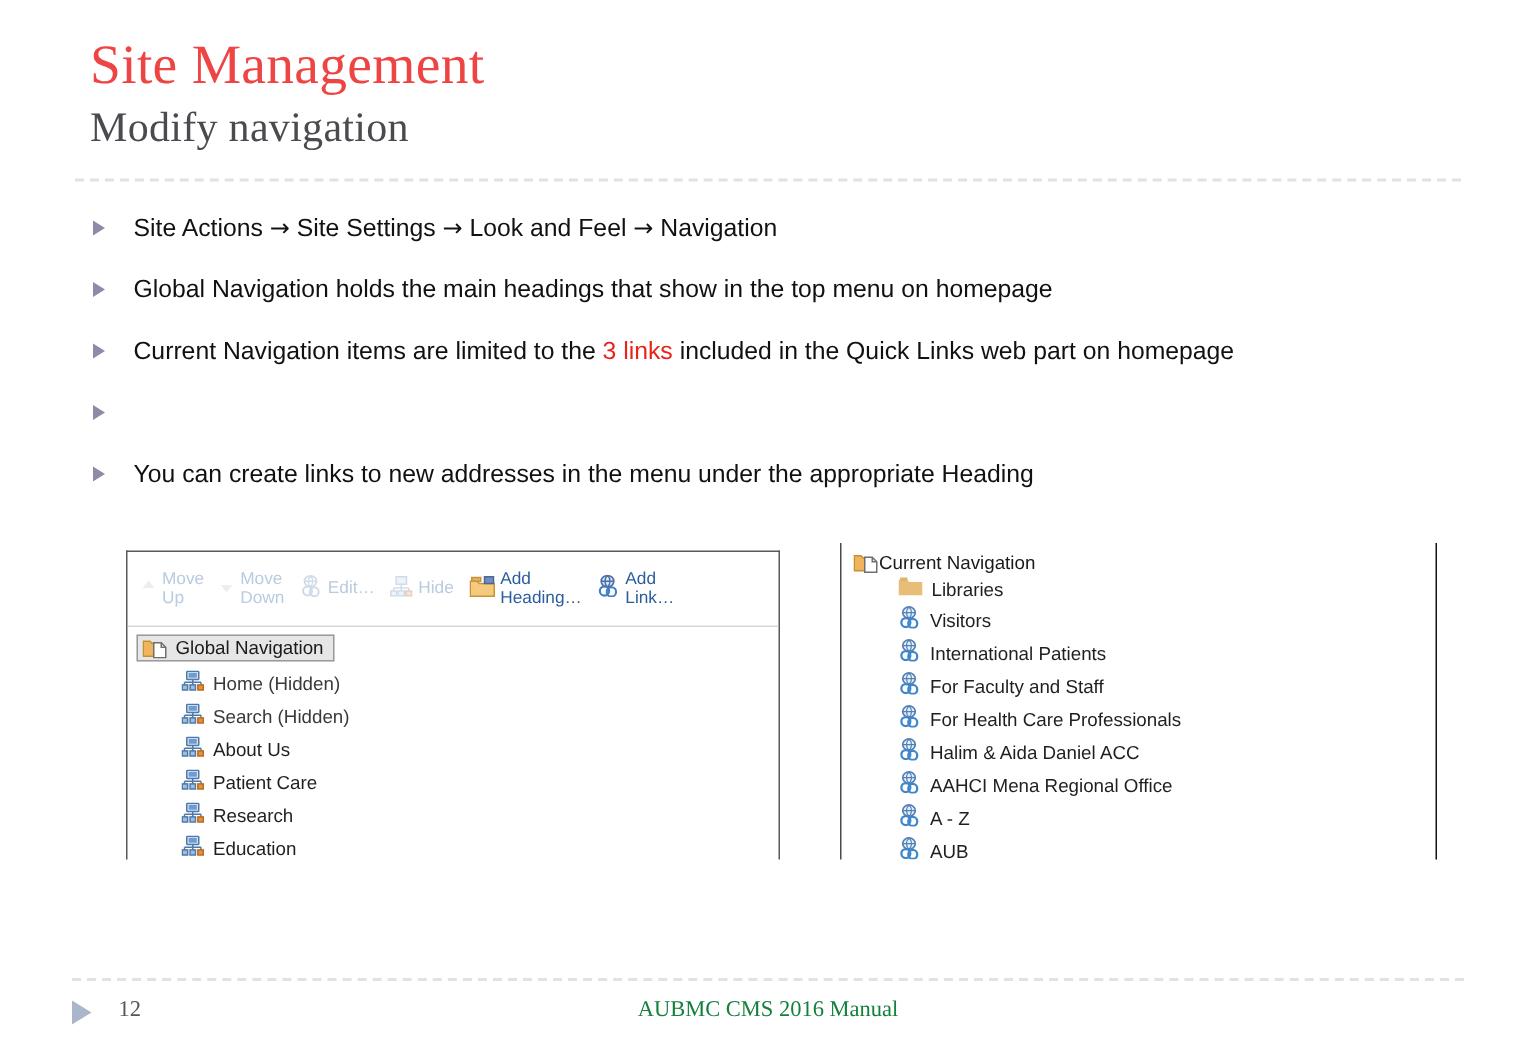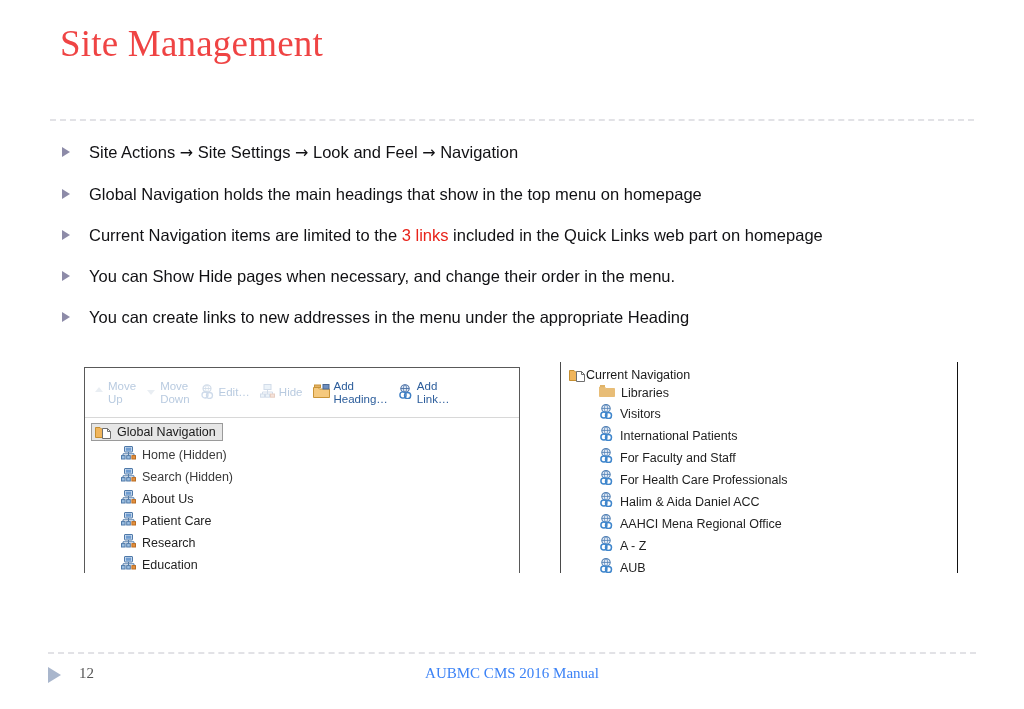--- a/index.html
+++ b/index.html
@@ -193,36 +193,37 @@
     position: absolute;
     left: 31px; top: 0;
     font-size: 15px; line-height: 26px;
     color: #565656;
   }
   .footer-center {
     position: absolute;
     left: 0; right: 0; top: 0;
     text-align: center;
     font-size: 15px; line-height: 26px;
-    color: #3b82f6;
+    color: #15803d;
   }
 </style>
 </head>
 <body>
 
 <div class="slide-header">
   <div class="title-main">Site Management</div>
+  <div class="title-sub">Modify navigation</div>
 </div>
 <div class="header-rule"></div>
 
 <div class="bullets" id="bullet-list">
     <div class="bullet-row"><span class="bullet-marker"></span><span>Site Actions </span><span class="arrow-glyph">→</span><span> Site Settings </span><span class="arrow-glyph">→</span><span> Look and Feel </span><span class="arrow-glyph">→</span><span> Navigation</span></div>
     <div class="bullet-row"><span class="bullet-marker"></span><span>Global Navigation holds the main headings that show in the top menu on homepage</span></div>
     <div class="bullet-row"><span class="bullet-marker"></span><span>Current Navigation items are limited to the </span><span class="accent-red">3 links</span><span> included in the Quick Links web part on homepage</span></div>
-    <div class="bullet-row"><span class="bullet-marker"></span><span>You can Show Hide pages when necessary,  and change their order in the menu.</span></div>
+    <div class="bullet-row"><span class="bullet-marker"></span></div>
     <div class="bullet-row"><span class="bullet-marker"></span><span>You can create links to new addresses in the menu under the appropriate Heading</span></div>
   </div>
 
 <div class="shot-left">
   <div class="ribbon" id="left-ribbon">
       <div class="ribbon-btn disabled">
         <span class="ico" style="opacity: 0.38;"><svg width="10" height="10" viewBox="0 0 10 10">
             <path d="M5 1 L9 6 H1 Z" fill="#c8d4e2"></path>
           </svg></span>
         <span>

